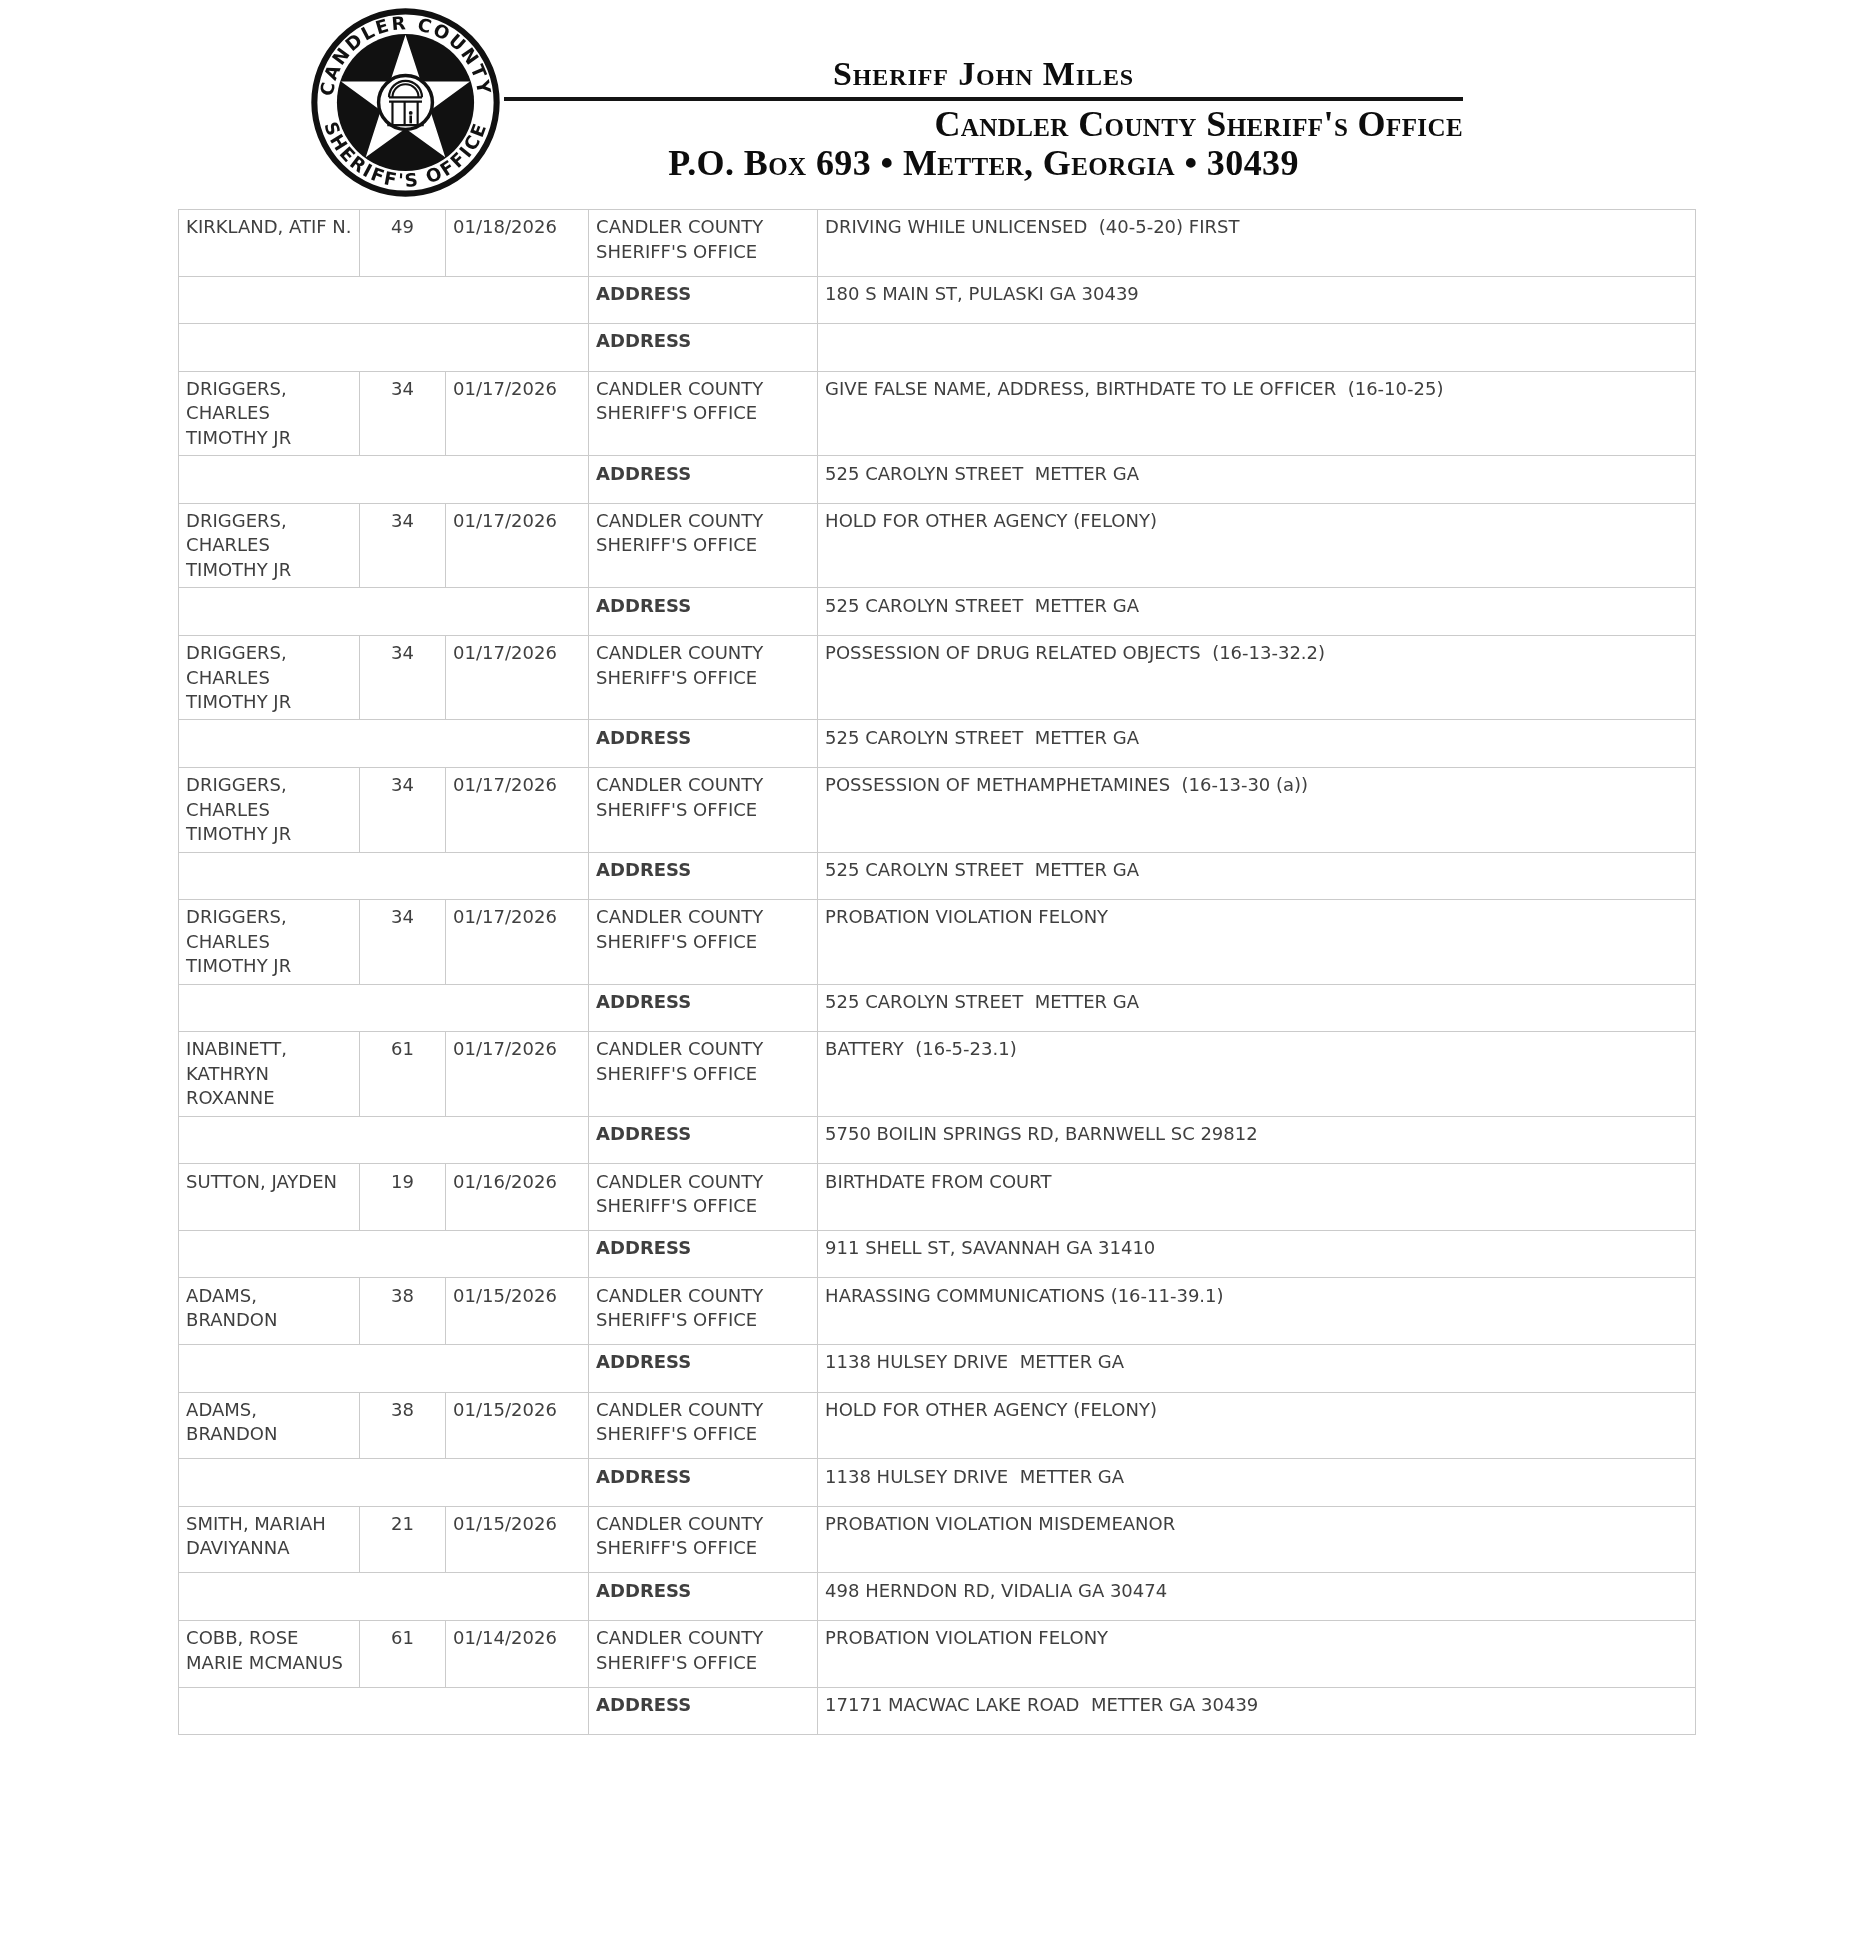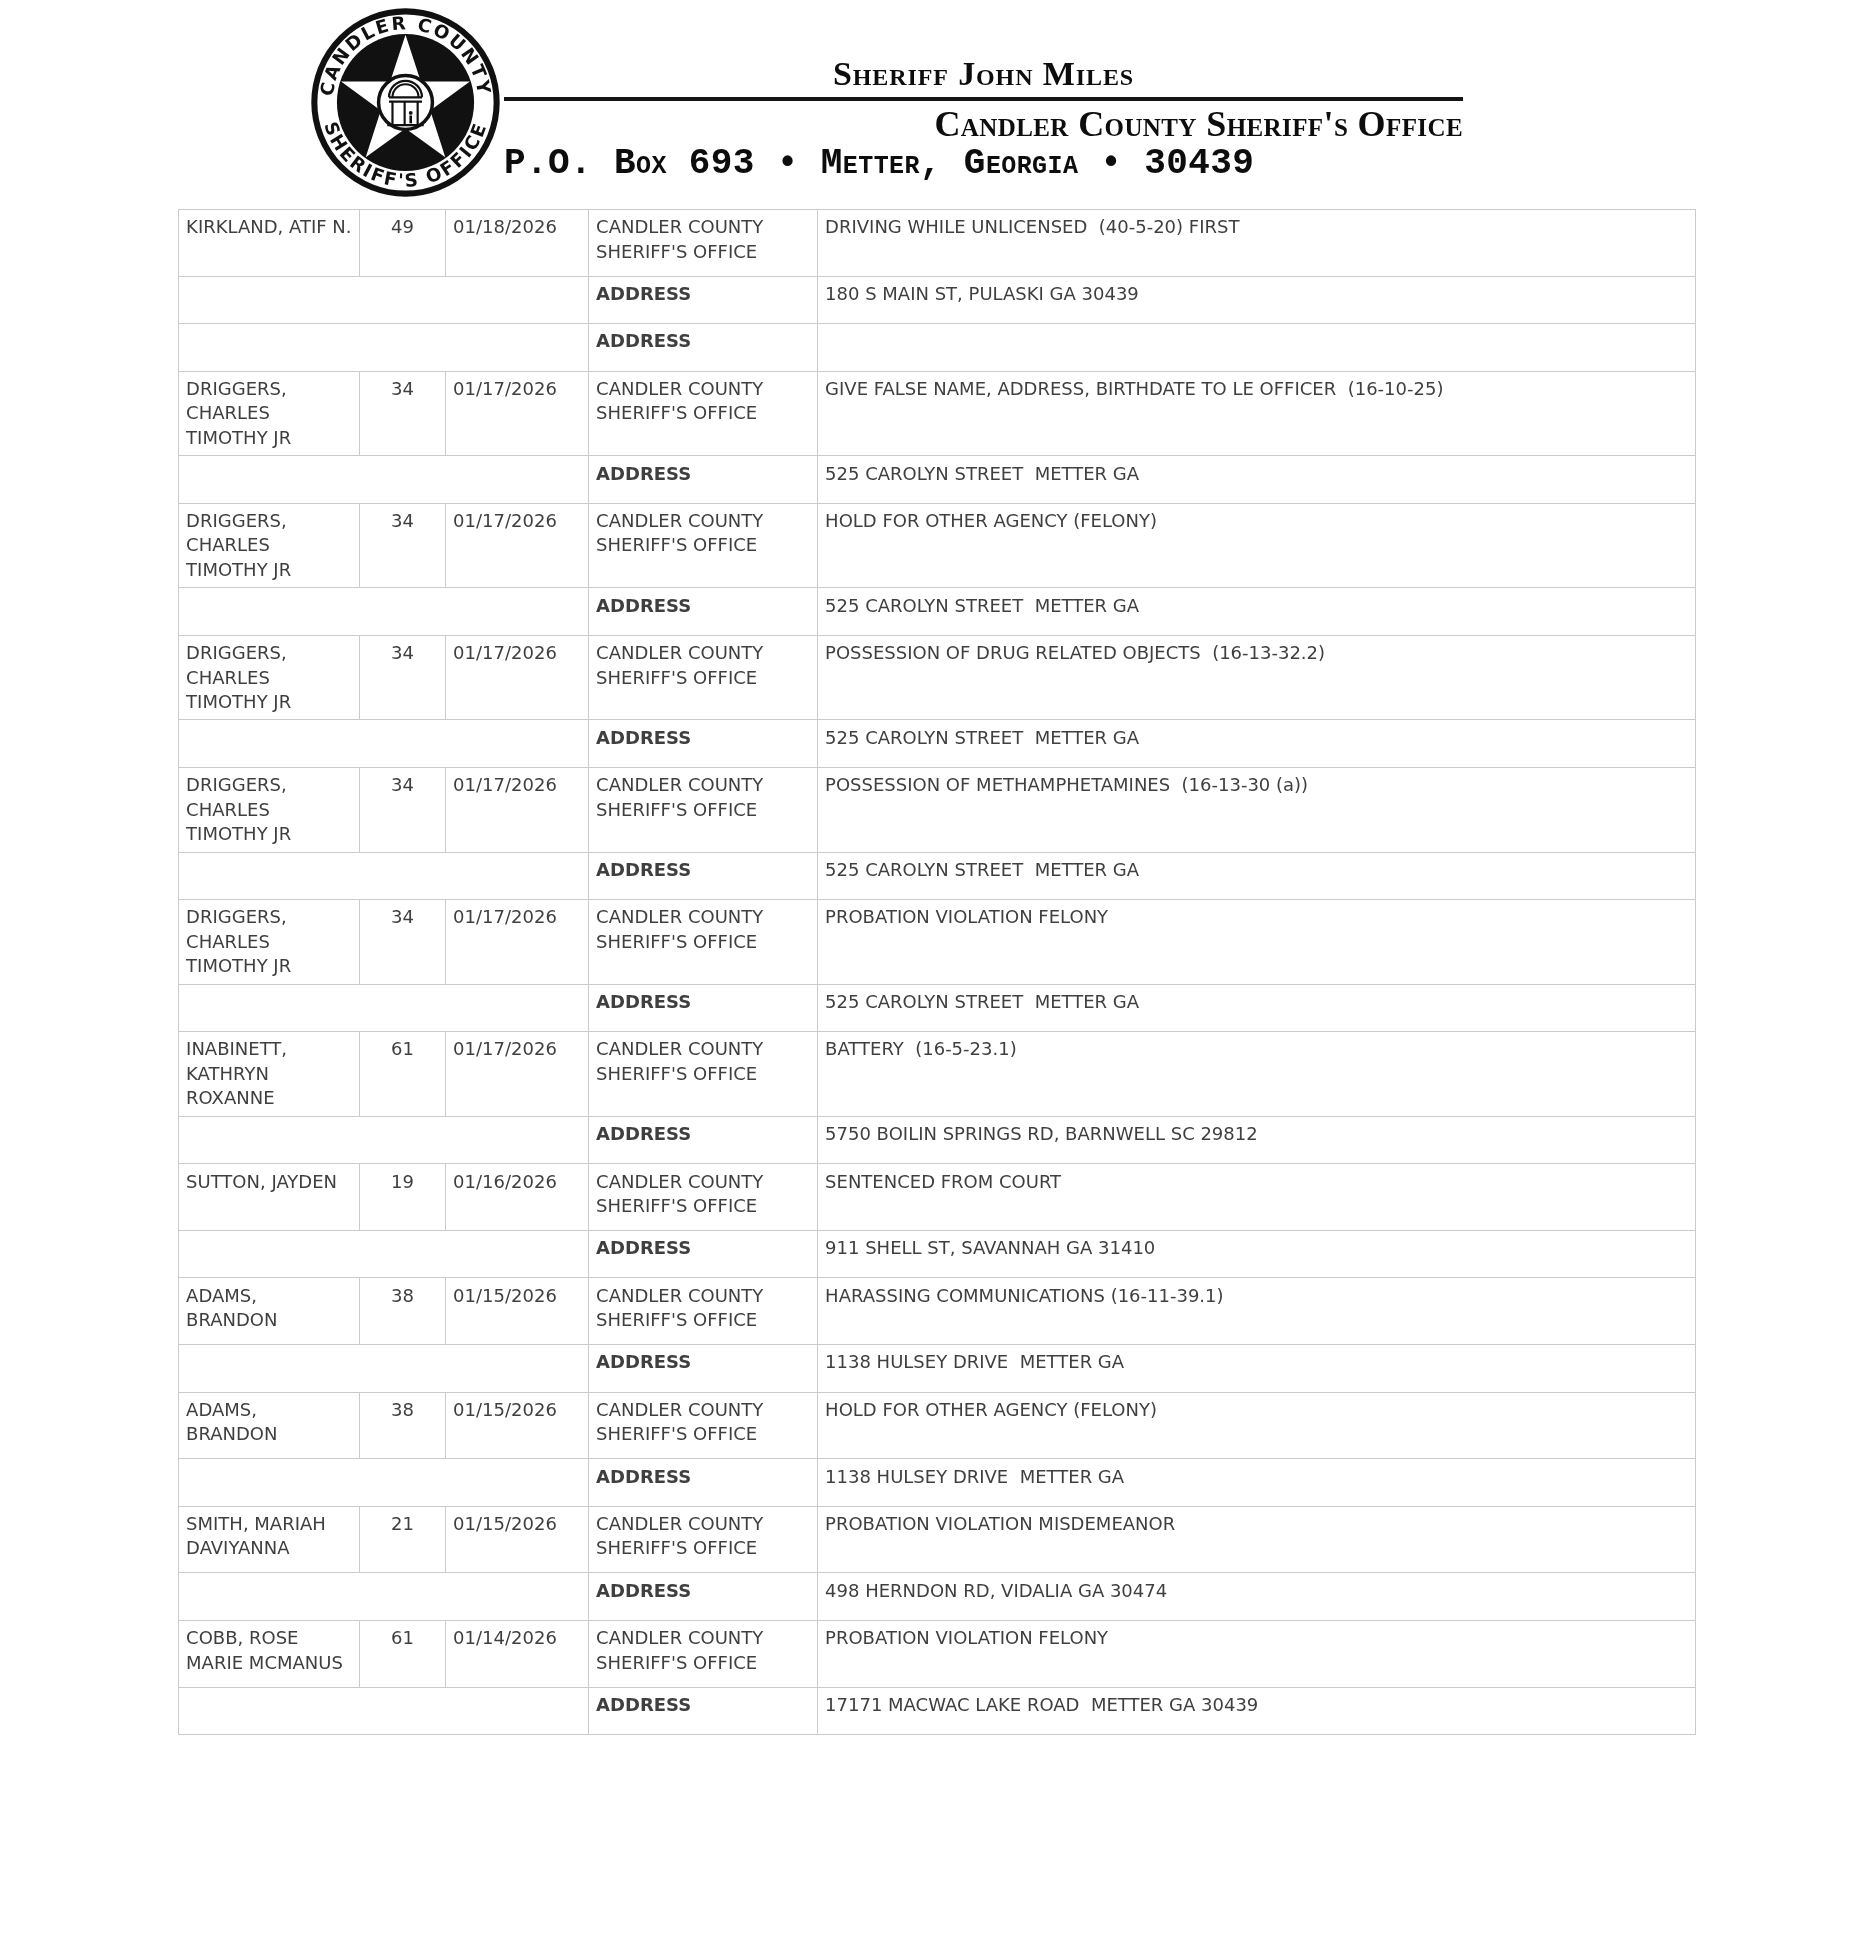--- a/index.html
+++ b/index.html
@@ -19,22 +19,22 @@
     letter-spacing:0.9px;color:#0d0d0d;text-align:center;
   }
   .head-rule{height:4.5px;background:#141414;margin-top:4.5px;}
   .office-name{
     margin-top:4.5px;text-align:right;
     font-family:"Liberation Serif",serif;font-weight:bold;
     font-variant:small-caps;font-size:36px;line-height:1.05;
     letter-spacing:0.4px;color:#0d0d0d;
   }
   .office-address{
-    text-align:left;
-    font-family:Liberation Mono, monospace;font-weight:bold;
+    text-align:center;
+    font-family:Liberation Serif, serif;font-weight:bold;
     font-variant:small-caps;font-size:36px;line-height:1.1;
     letter-spacing:0.4px;color:#0d0d0d;
   }
 
   
   table.booking{
     position:absolute;left:178px;top:209px;width:1517px;
     border-collapse:collapse;table-layout:fixed;
     font-size:18px;color:#3f3f3f;
   }
@@ -197,21 +197,21 @@
     <td class="c-blank" colspan="3"></td>
     <td class="c-addrlabel">ADDRESS</td>
     <td class="c-address">5750 BOILIN SPRINGS RD, BARNWELL SC 29812</td>
   </tr>
 
   <tr class="row-main">
     <td class="c-name">SUTTON, JAYDEN</td>
     <td class="c-age">19</td>
     <td class="c-date">01/16/2026</td>
     <td class="c-agency">CANDLER COUNTY SHERIFF'S OFFICE</td>
-    <td class="c-charge">SENTENCED FROM COURT</td>
+    <td class="c-charge">BIRTHDATE FROM COURT</td>
   </tr>
   <tr class="row-addr">
     <td class="c-blank" colspan="3"></td>
     <td class="c-addrlabel">ADDRESS</td>
     <td class="c-address">911 SHELL ST, SAVANNAH GA 31410</td>
   </tr>
 
   <tr class="row-main">
     <td class="c-name">ADAMS, BRANDON</td>
     <td class="c-age">38</td>

